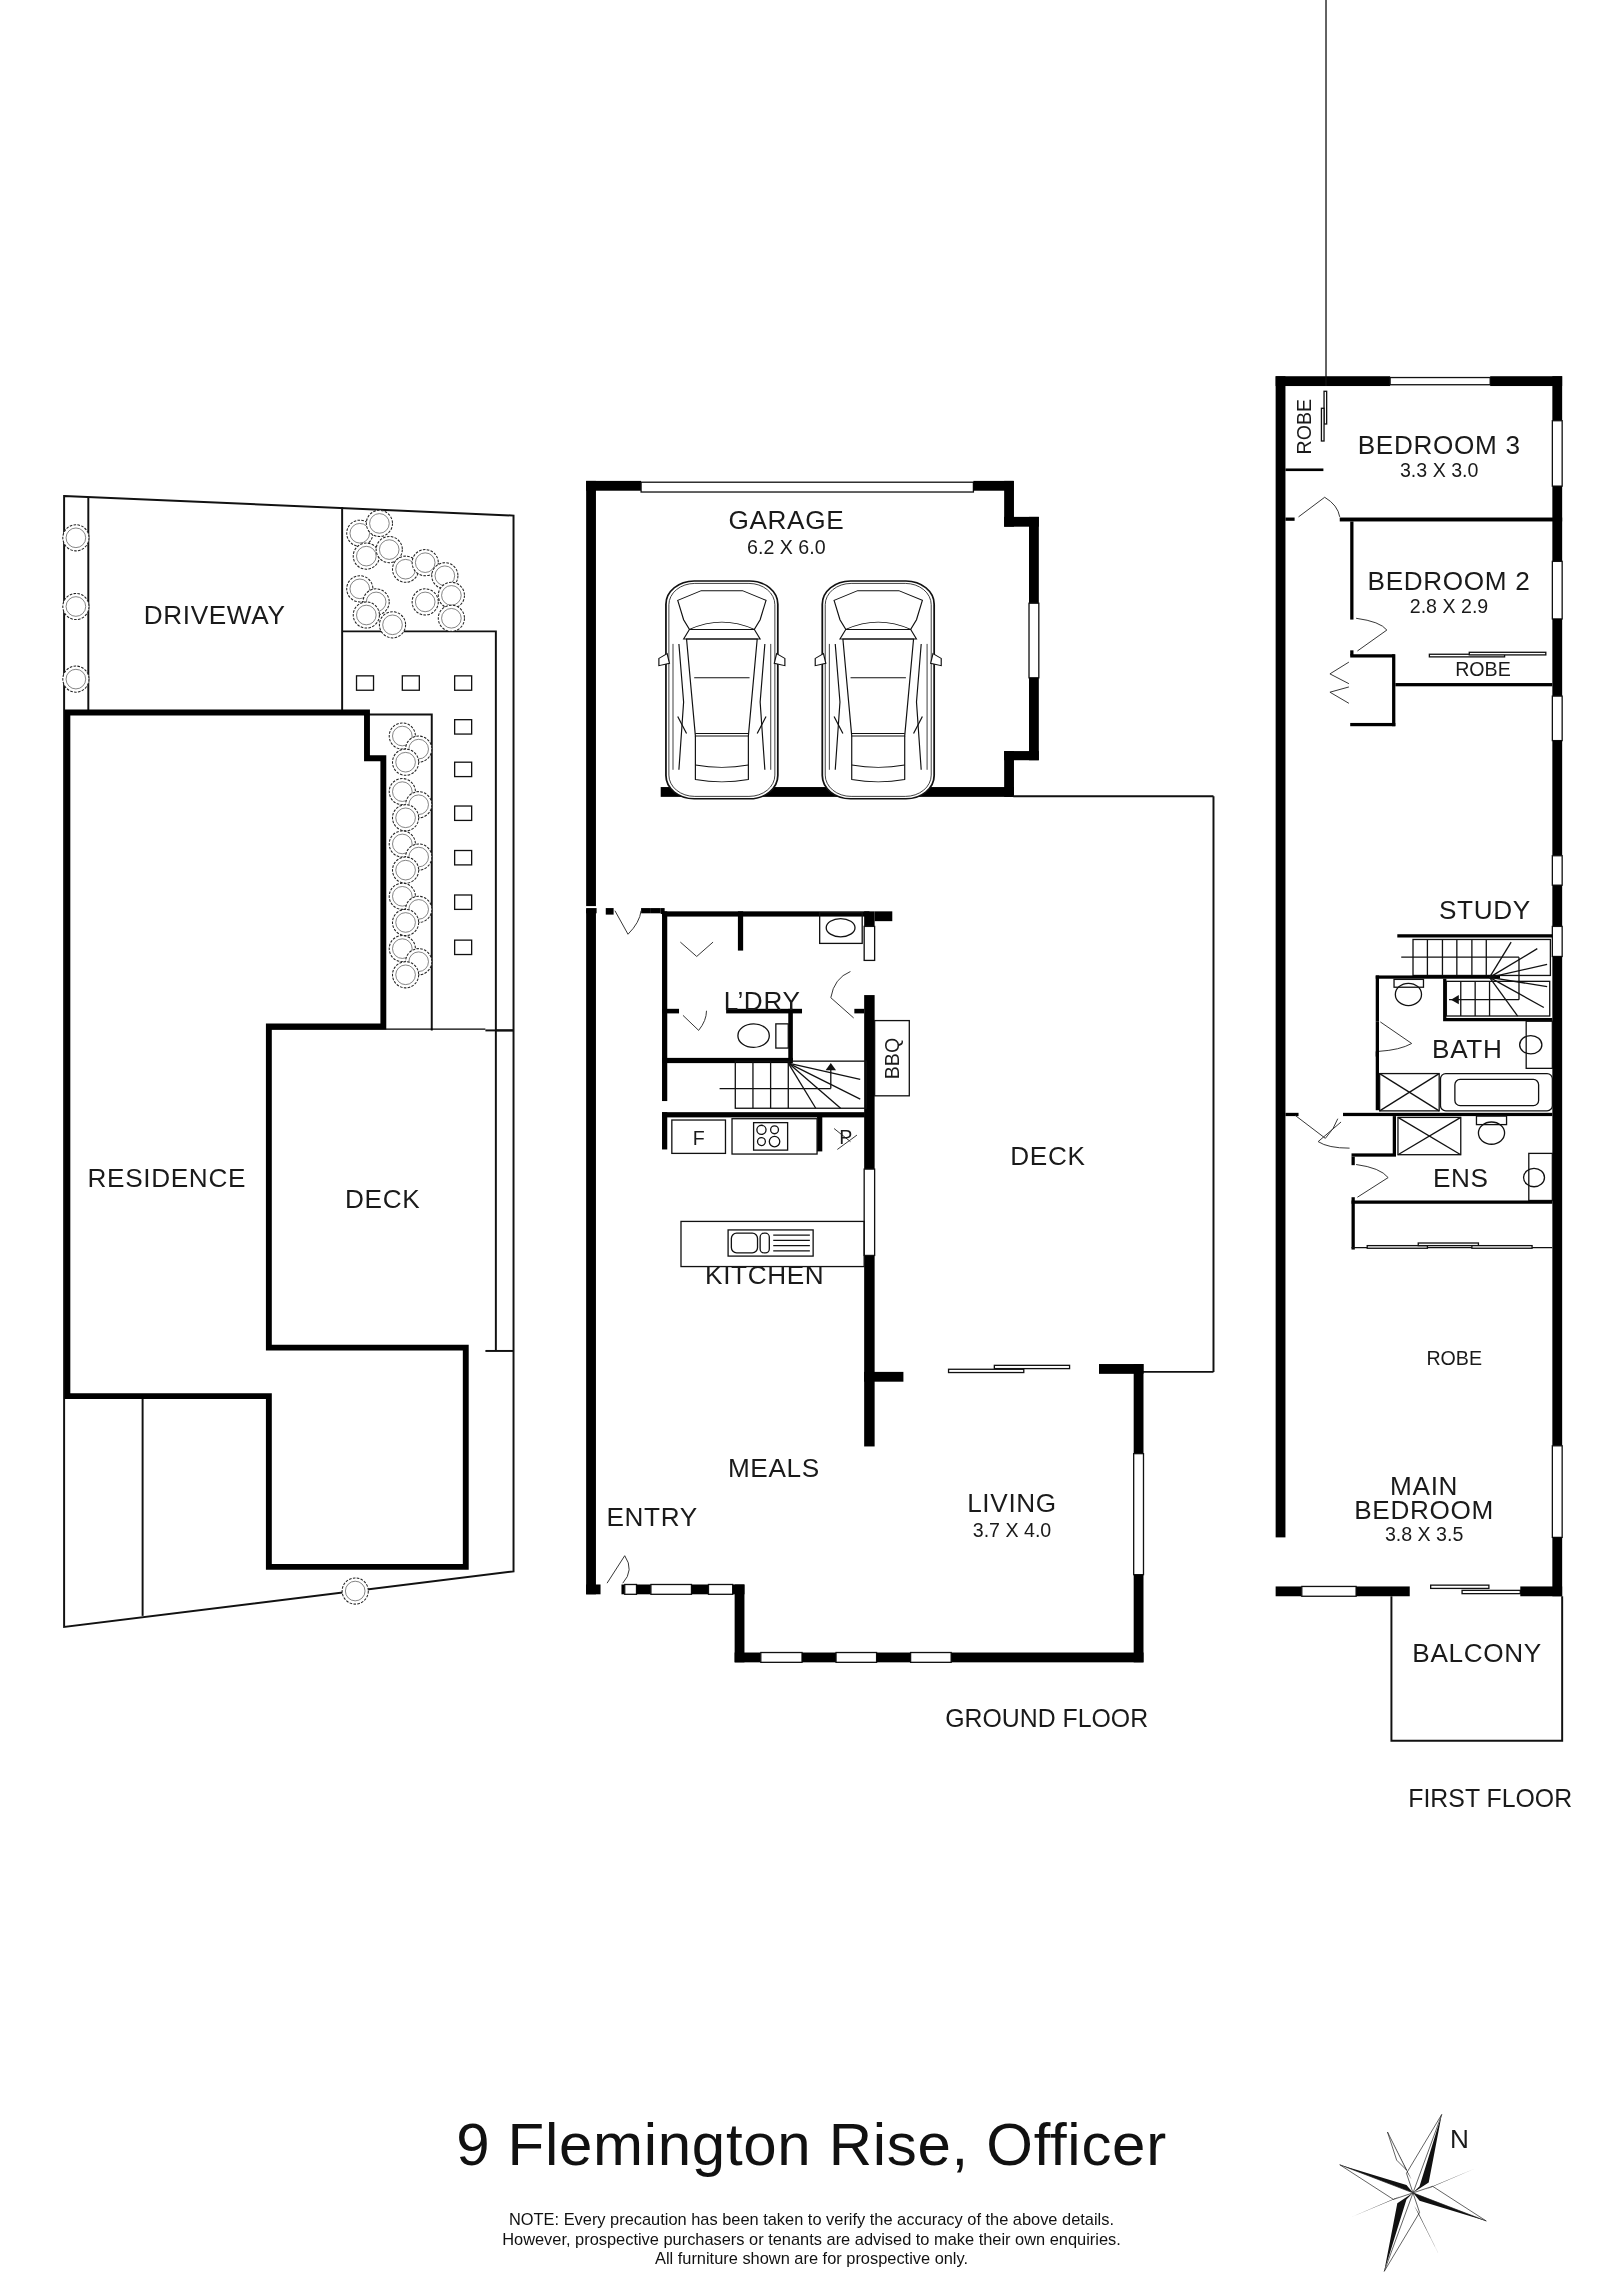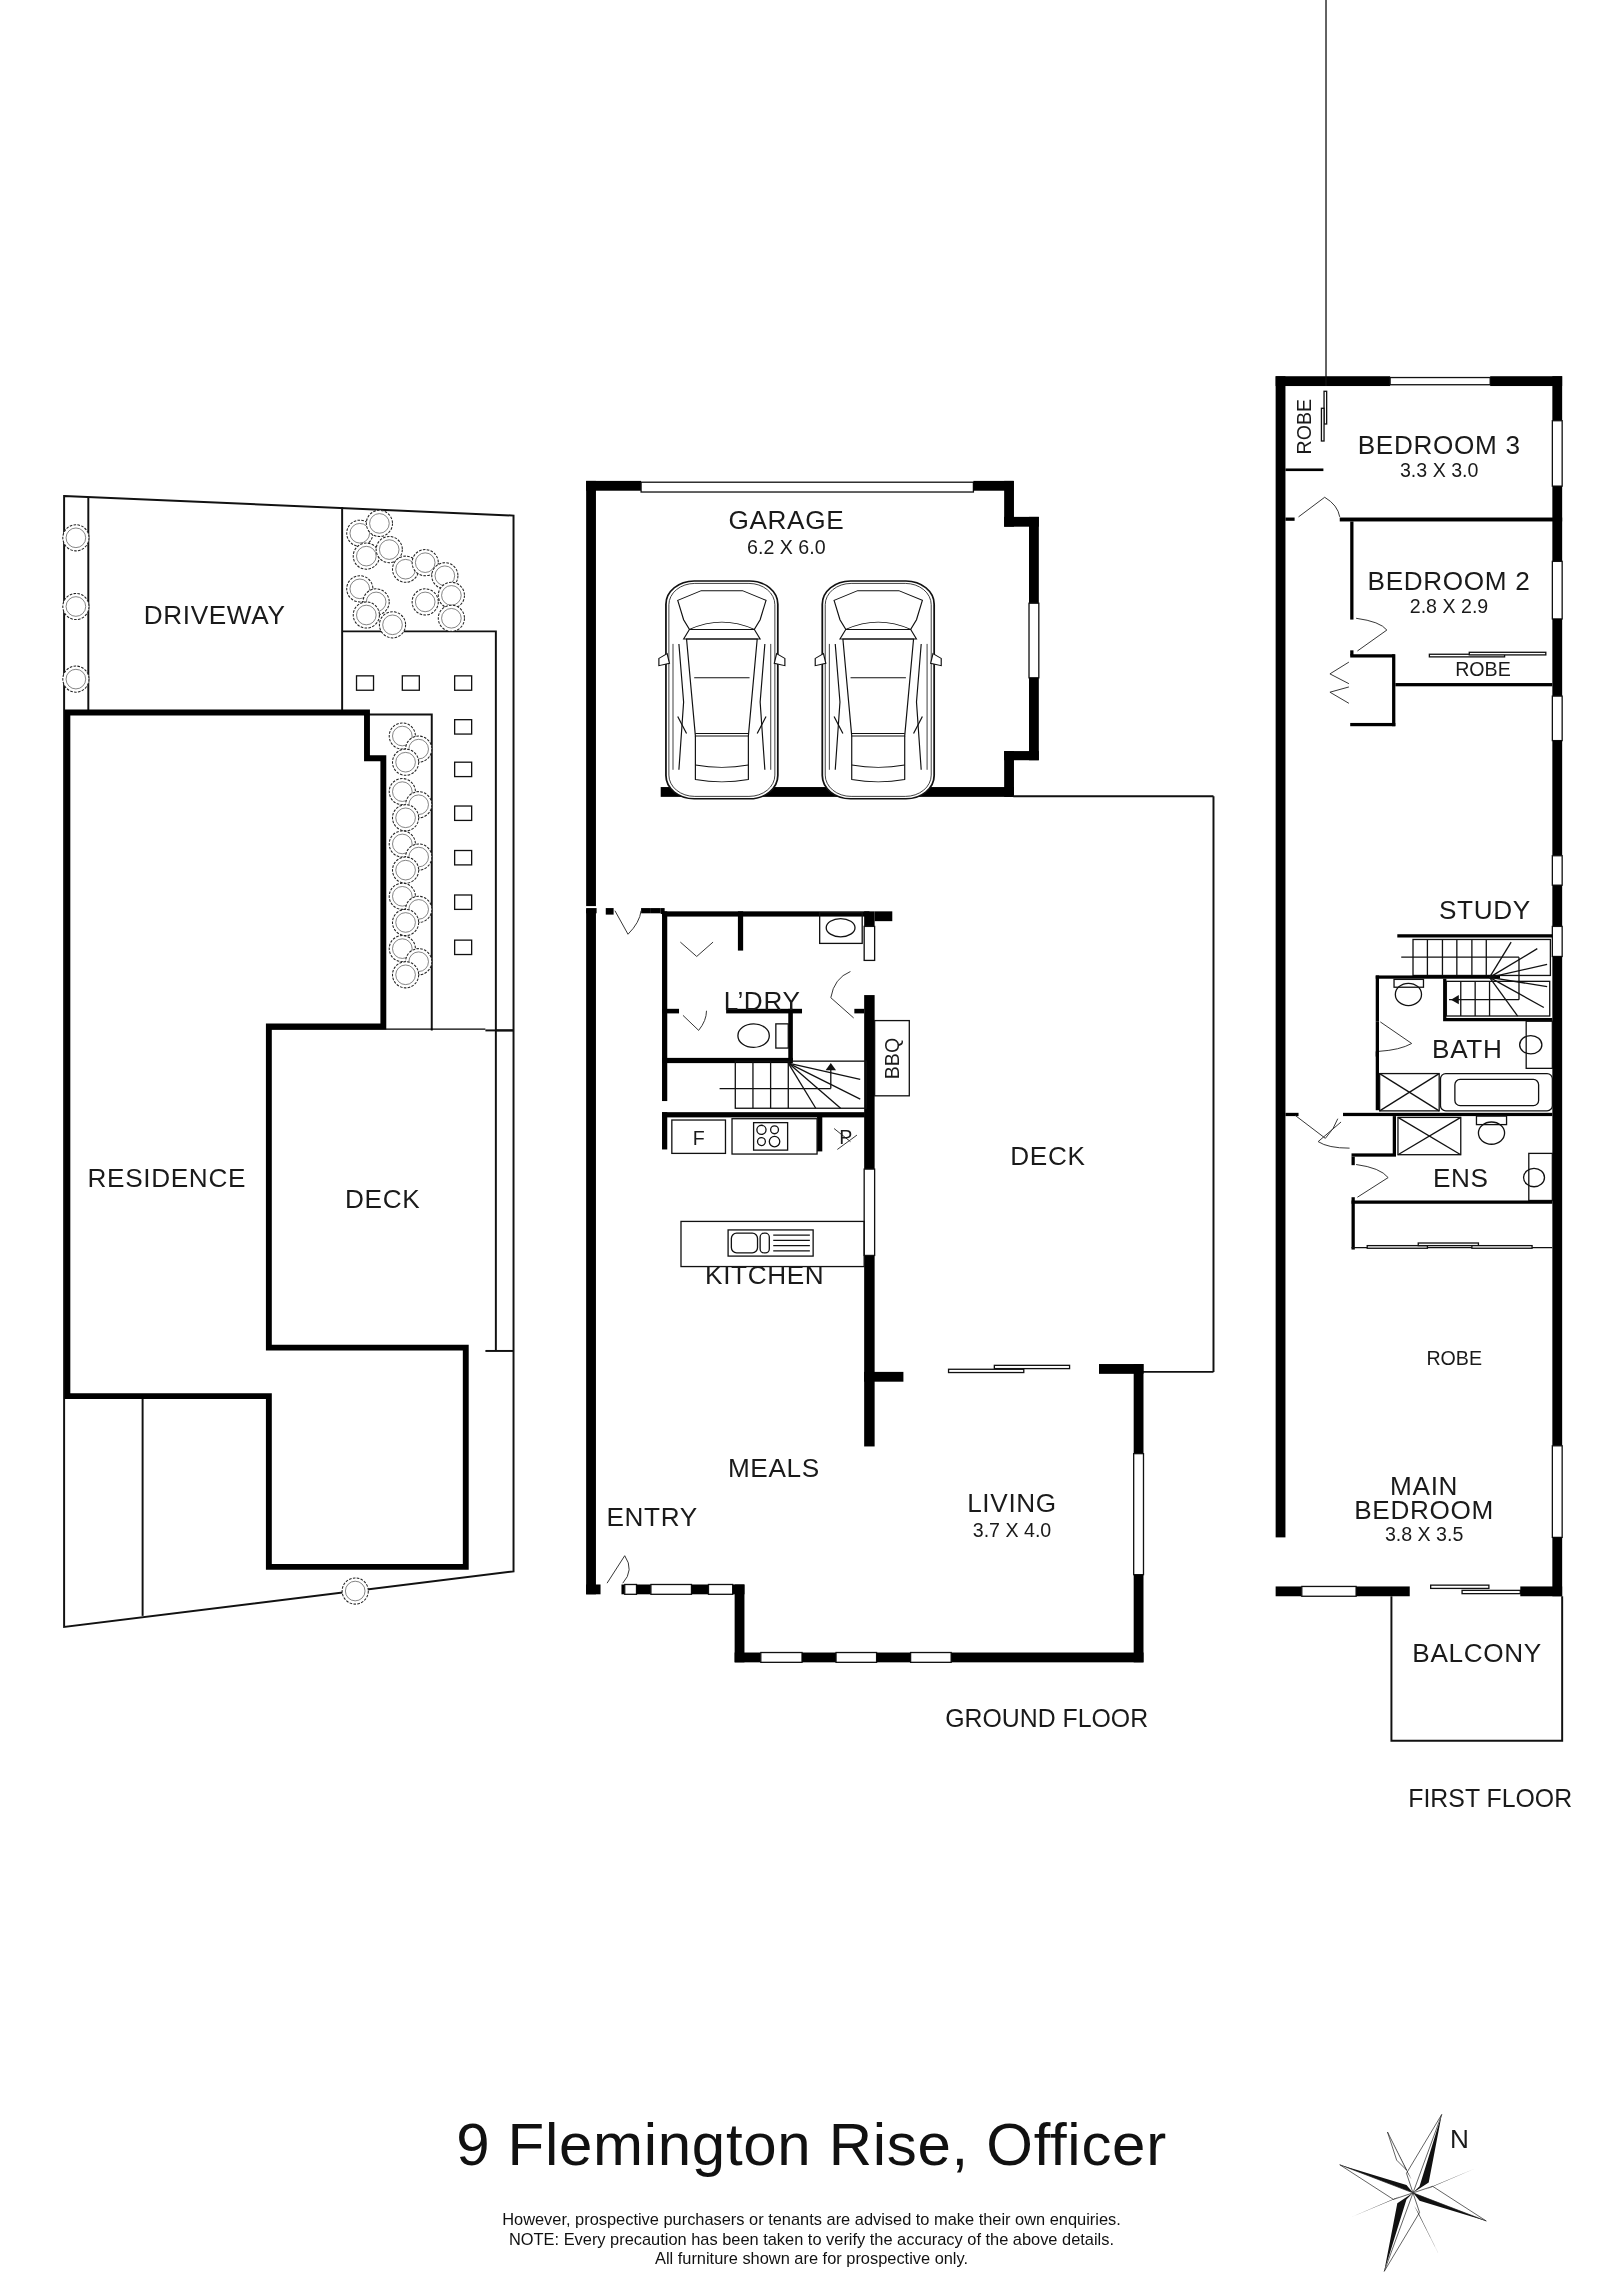--- a/index.html
+++ b/index.html
@@ -391,17 +391,17 @@
     <polygon points="-39,-93 -8,-30 -2,-20" fill="#111"></polygon>
     <polygon points="-39,-93 -25,-50 -10,-35" fill="#fff" stroke="#111" stroke-width="1"></polygon>
     <polygon points="39,93 8,30 2,20" fill="#111"></polygon>
     <polygon points="94,-37 30,-10 20,-5" fill="#111"></polygon>
     <polygon points="-94,37 -30,10 -20,5" fill="#111"></polygon>
   </g>
 </svg>
 
 <div id="title">9 Flemington Rise, Officer</div>
 <div id="note">
+  <div>NOTE: Every precaution has been taken to verify the accuracy of the above details.</div>
   <div>However, prospective purchasers or tenants are advised to make their own enquiries.</div>
-  <div>NOTE: Every precaution has been taken to verify the accuracy of the above details.</div>
   <div>All furniture shown are for prospective only.</div>
 </div>
 
 
 </body></html>

